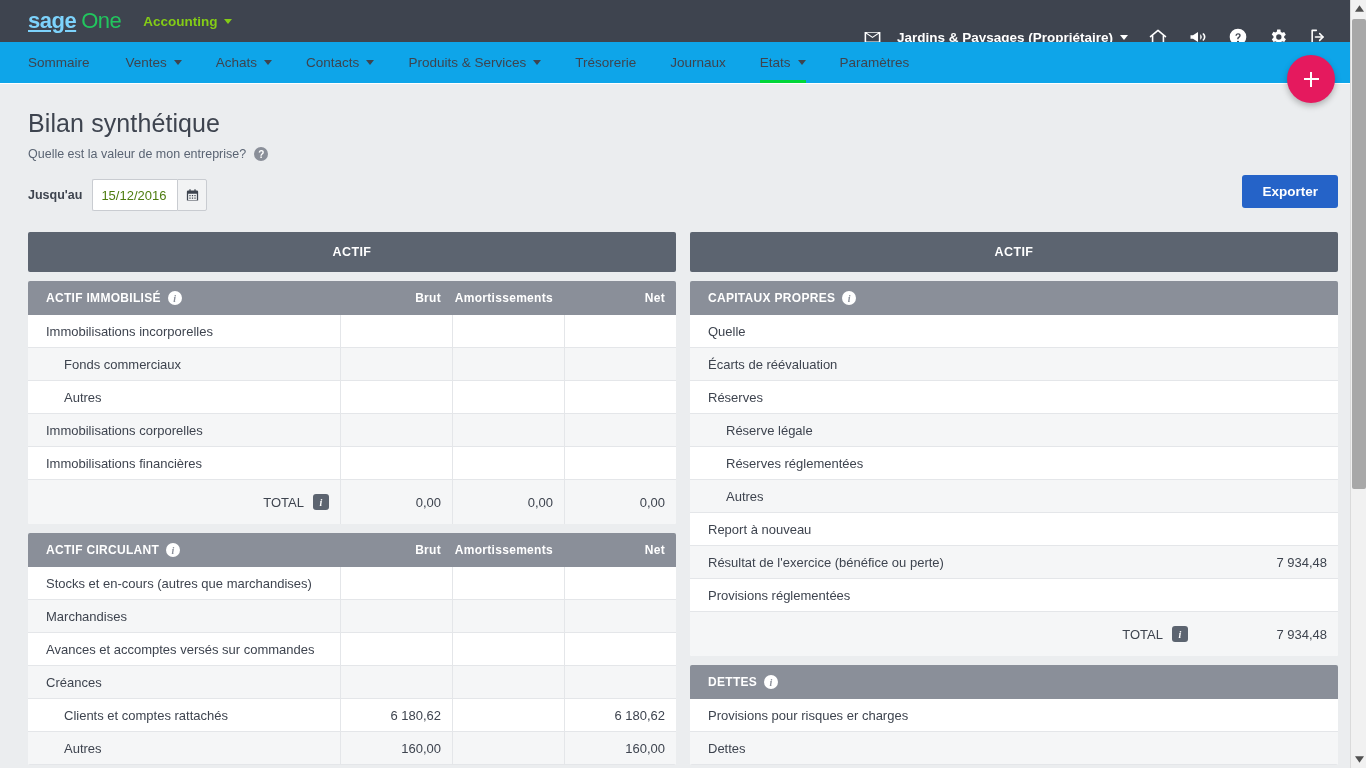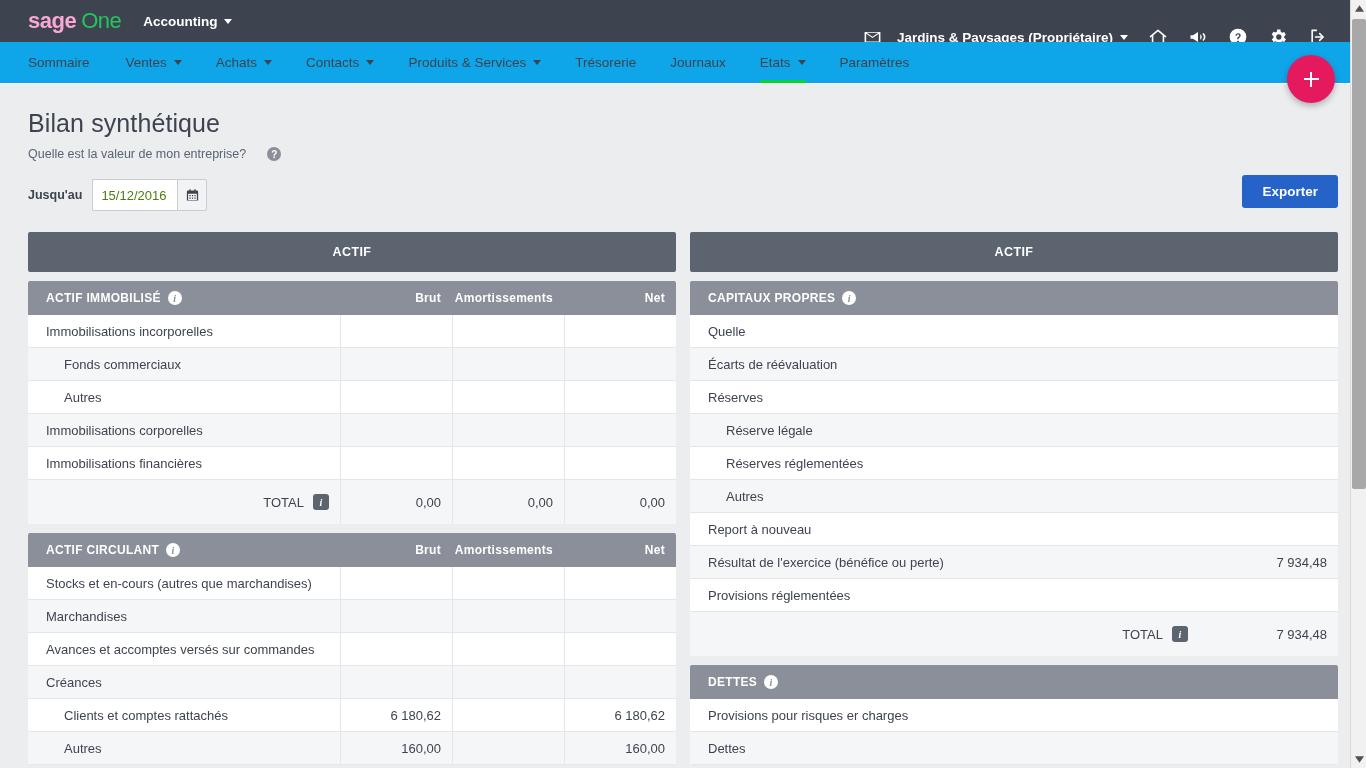--- a/index.html
+++ b/index.html
@@ -12,24 +12,24 @@
   body { position: relative; }
 
   
   .topbar {
     height: 42px; background: #3E444F;
     display: flex; align-items: center;
     padding: 0 0 0 28px;
     position: relative;
   }
   .logo { display: flex; align-items: baseline; font-size: 22px; letter-spacing: -0.5px; }
-  .logo-sage { color: #f9a8d4; font-weight: 700; }
+  .logo-sage { color: #7dd3fc; font-weight: 700; text-decoration: underline; }
   .logo-one  { color: #22c55e; font-weight: 400; margin-left: 5px; }
   .app-switch {
-    color: #ffffff; font-size: 13.5px; font-weight: 700;
+    color: #84cc16; font-size: 13.5px; font-weight: 700;
     margin-left: 22px; display: flex; align-items: center; gap: 6px;
     cursor: pointer;
   }
   .caret {
     width: 0; height: 0;
     border-left: 4.5px solid transparent;
     border-right: 4.5px solid transparent;
     border-top: 5px solid currentColor;
     display: inline-block;
   }
@@ -91,21 +91,21 @@
   .fab::after  { width: 2px; height: 15px; }
 
   
   .page { padding: 0 28px; }
   .page-title {
     font-size: 25px; color: #3E444F; font-weight: 400;
     padding-top: 25px; letter-spacing: 0.1px;
   }
   .page-sub {
     font-size: 12.5px; color: #5A6473;
-    margin-top: 9px; display: flex; align-items: center; gap: 21px;
+    margin-top: 9px; display: flex; align-items: center; gap: 8px;
   }
   .help-circle {
     width: 14px; height: 14px; border-radius: 50%;
     background: #8A8F99; color: #FFFFFF;
     font-size: 10px; font-weight: 700;
     display: inline-flex; align-items: center; justify-content: center;
     cursor: pointer;
   }
 
   .filter-row {

